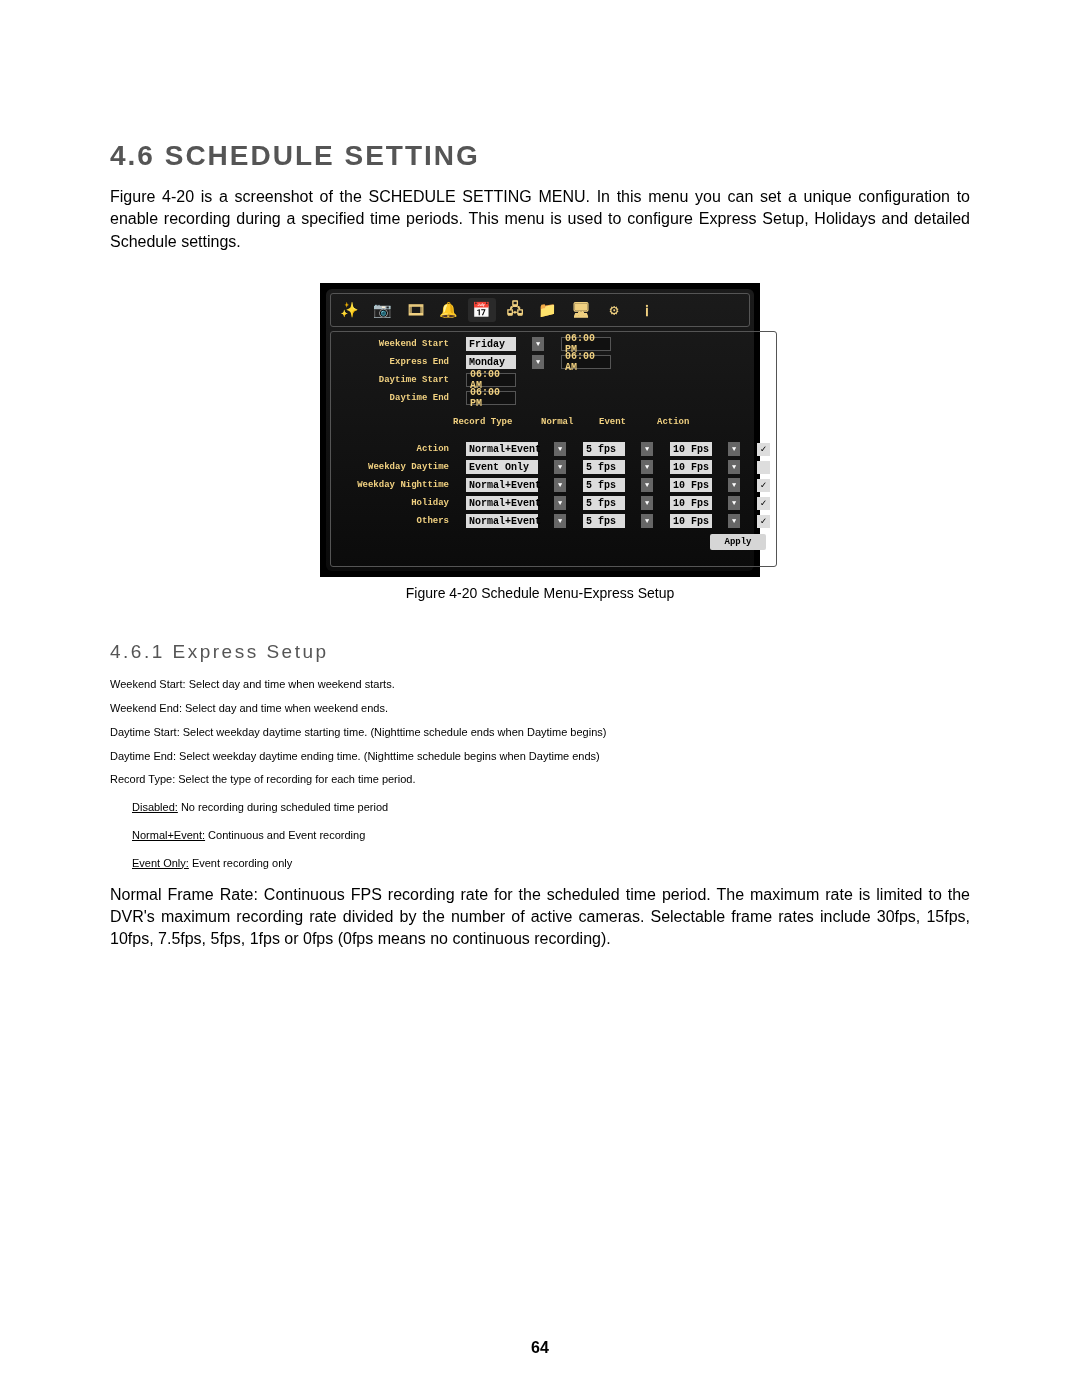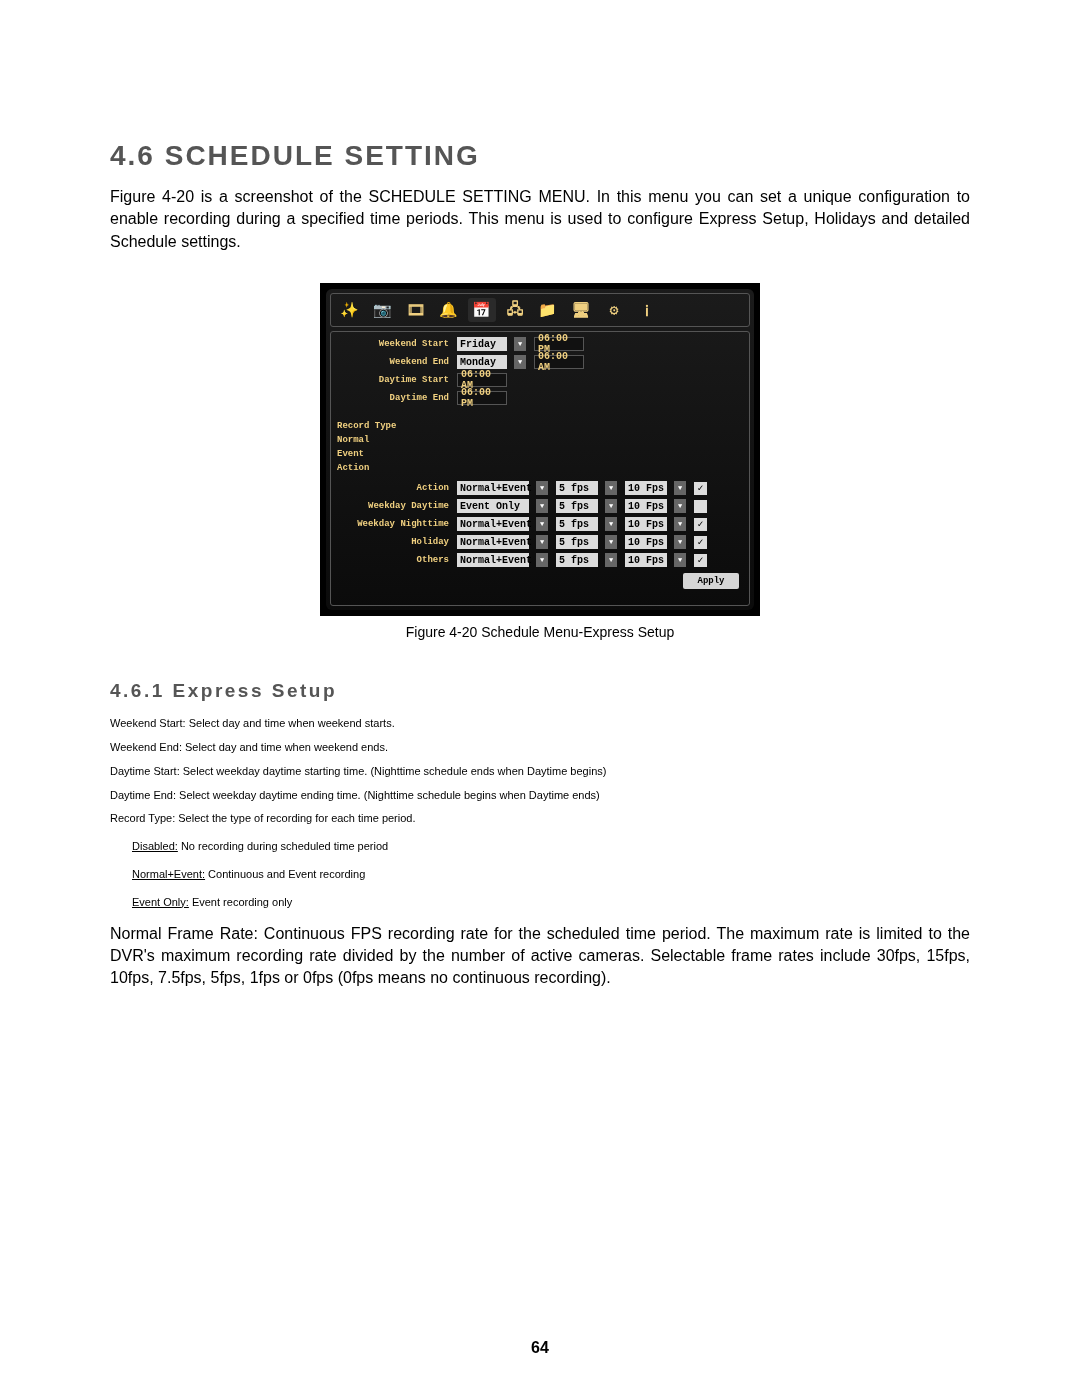--- a/index.html
+++ b/index.html
@@ -35,21 +35,21 @@
   .underline { text-decoration: underline; }
   .caption {
     text-align: center;
     font-size: 14px;
     margin: 8px 0 40px;
   }
   .h2 {
     font-size: 19px;
     letter-spacing: 2.5px;
     color: #555;
-    font-weight: 700;
+    font-weight: 400;
     margin: 0 0 12px 0;
   }
   .page-num {
     position: absolute;
     bottom: 40px;
     left: 0; right: 0;
     text-align: center;
     font-weight: bold;
     font-size: 16px;
   }
@@ -126,21 +126,21 @@
   }
   .mainpanel {
     flex: 1;
     border: 1px solid #555;
     border-radius: 3px;
     padding: 5px 6px 8px;
   }
   .form-row {
     display: flex;
     align-items: center;
-    gap: 8px;
+    gap: 17px;
     margin-bottom: 4px;
   }
   .form-label {
     width: 112px;
     text-align: right;
     color: #f0d080;
     font-size: 9px;
   }
   .combo {
     background: #dcdcdc;
@@ -171,22 +171,21 @@
     display: flex;
     align-items: center;
     justify-content: center;
     margin-left: -1px;
   }
   .headers {
     display: flex;
     gap: 4px;
     font-size: 9px;
     color: #f0d080;
-    margin: 12px 0 8px;
-    flex-direction: column;
+    margin: 12px 0 15px;
   }
   .headers span:nth-child(1){ width:112px; text-align:right;}
   .headers span:nth-child(2){ width:84px;}
   .headers span:nth-child(3){ width:54px;}
   .headers span:nth-child(4){ width:54px;}
   .headers span:nth-child(5){ width:36px;}
   .chk {
     width: 13px;
     height: 13px;
     background: #ddd;
@@ -245,21 +244,21 @@
 
       <div class="mainpanel">
 
         <div class="form-row">
           <span class="form-label">Weekend Start</span>
           <span class="combo day">Friday</span>
             <span class="arrow">▼</span>
           <span class="combo readonly">06:00 PM</span>
         </div>
         <div class="form-row">
-          <span class="form-label">Weekend End</span>
+          <span class="form-label">Express End</span>
           <span class="combo day">Monday</span>
             <span class="arrow">▼</span>
           <span class="combo readonly">06:00 AM</span>
         </div>
         <div class="form-row">
           <span class="form-label">Daytime Start</span>
           <span class="combo readonly">06:00 AM</span>
         </div>
         <div class="form-row">
           <span class="form-label">Daytime End</span>

